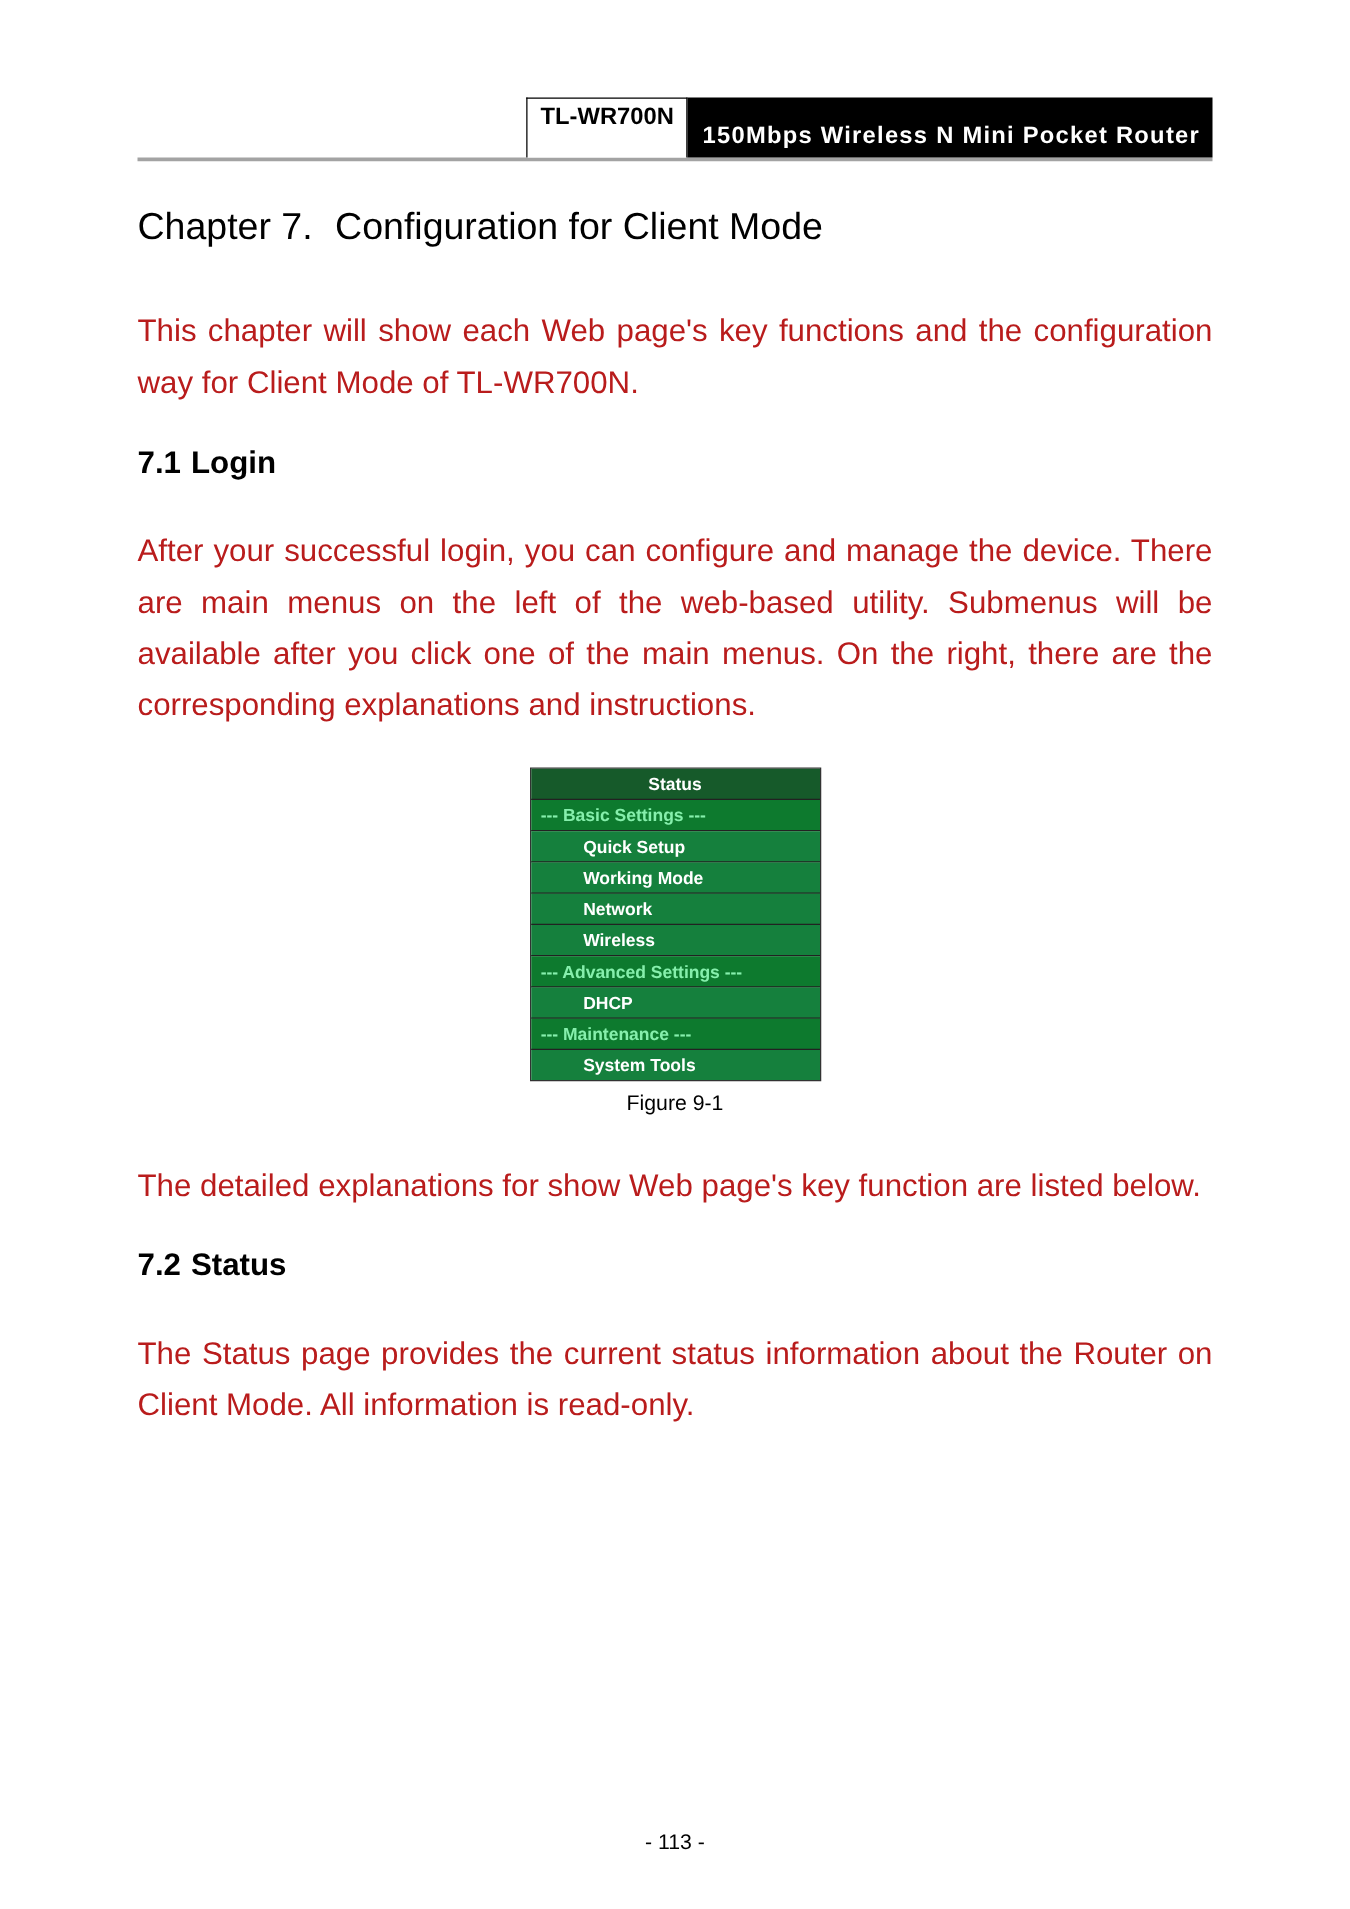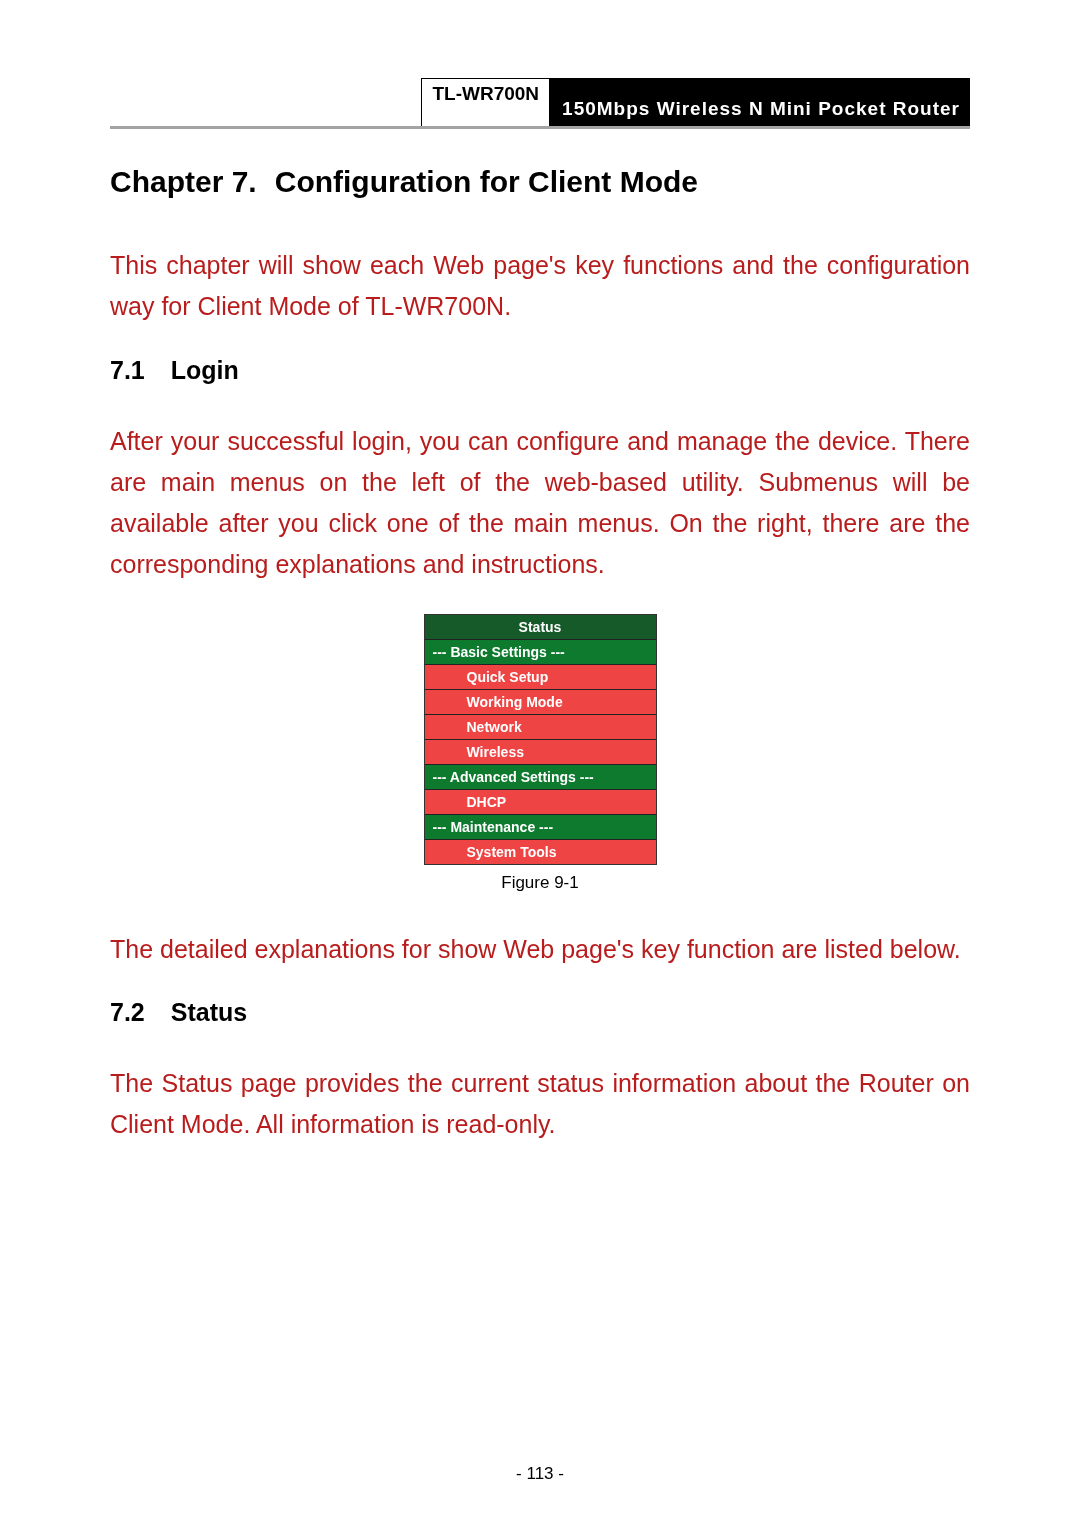--- a/index.html
+++ b/index.html
@@ -36,21 +36,21 @@
     .header-product {
       background: #000;
       color: #fff;
       font-weight: bold;
       font-size: 19px;
       padding: 20px 10px 6px 12px;
       letter-spacing: 1px;
     }
     .chapter-title {
       font-size: 30px;
-      font-weight: bold;
+      font-weight: normal;
       margin-bottom: 46px;
       color: #000;
     }
     .chapter-title .chap-num {
       margin-right: 18px;
     }
     .para {
       font-size: 25px;
       line-height: 1.65;
       margin-bottom: 28px;
@@ -59,21 +59,21 @@
       margin-top: 36px;
     }
     .section-heading {
       font-size: 25px;
       font-weight: bold;
       margin-top: 14px;
       margin-bottom: 28px;
       color: #000;
     }
     .section-heading .sec-num {
-      margin-right: 26px;
+      margin-right: 8px;
     }
     .menu-figure {
       display: flex;
       flex-direction: column;
       align-items: center;
       margin-bottom: 20px;
     }
     .menu-box {
       width: 233px;
       border: 1px solid #333;
@@ -88,26 +88,26 @@
     .menu-item:last-child {
       border-bottom: none;
     }
     .menu-item.selected {
       background: #165a2a;
       color: #fff;
       text-align: center;
       padding-left: 8px;
     }
     .menu-item.regular {
-      background: #ef4444;
+      background: #15803d;
       color: #fff;
     }
     .menu-item.section {
       background: #0d7a2e;
-      color: #ffffff;
+      color: #86efac;
       padding-left: 8px;
     }
     .figure-caption {
       font-size: 17px;
       margin-top: 8px;
       color: #000;
     }
     .page-number {
       position: absolute;
       bottom: 43px;

